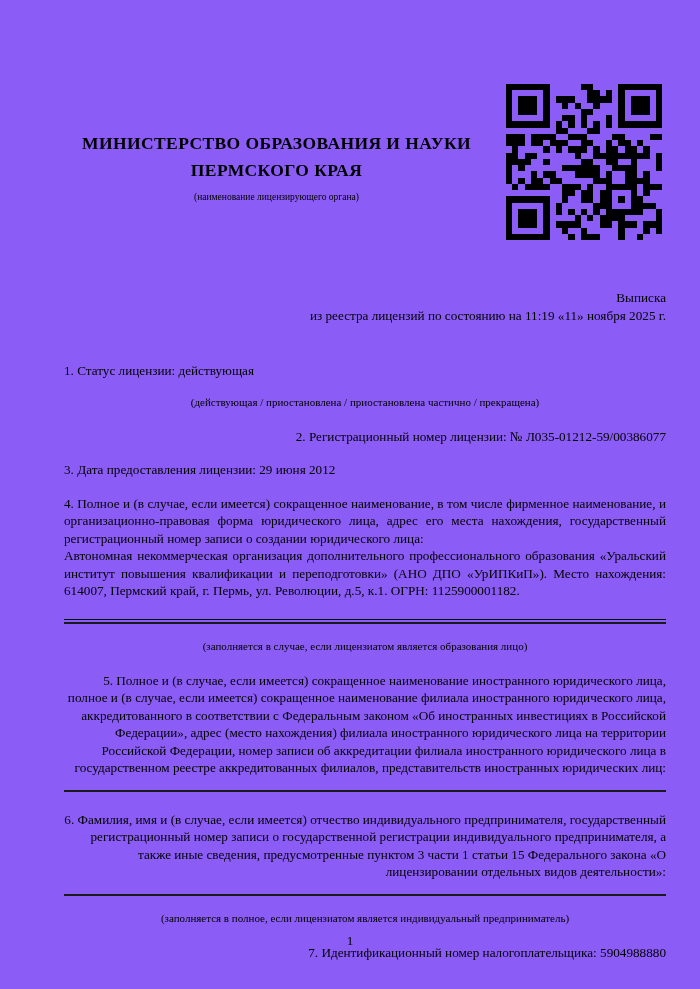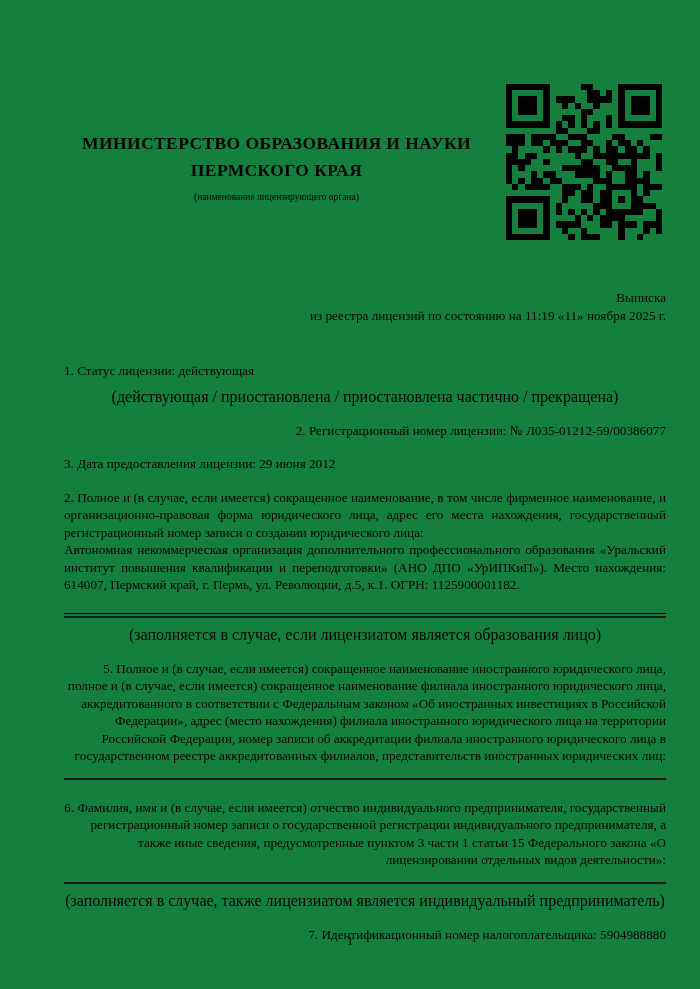--- a/index.html
+++ b/index.html
@@ -1,20 +1,20 @@
 <!DOCTYPE html>
 <html><head>
 <meta charset="utf-8">
 <style>
   html,body{margin:0;padding:0;background:#e8e8e8;}
   .page{
     position:relative;
     width:700px;height:989px;
     margin:0 auto;
-    background:#15803d;
+    background:#8b5cf6;
     color:#000;
     font-family:"Liberation Serif", serif;
     overflow:hidden;
     box-sizing:border-box;
   }
   .content{
     padding:0 34px 0 64px;
     box-sizing:border-box;
   }
   
@@ -66,24 +66,24 @@
   }
   .rule{
     border-top:2px solid #1a1a1a;
     height:0;
     margin-top:2px;
   }
   .rule.empty-line{
     margin-top:13px;
   }
   .small-caption{
-    font-size:16px;
+    font-size:11px;
     line-height:13px;
     text-align:center;
-    margin-top:10px;
+    margin-top:16px;
   }
   .page-number{
     position:absolute;
     bottom:40px;left:0;
     width:100%;
     text-align:center;
     font-size:13.2px;
   }
 </style>
 </head>
@@ -426,33 +426,33 @@
 
     <div class="items">
 
       <p class="item-text">1. Статус лицензии: действующая</p>
       <div class="small-caption">(действующая / приостановлена / приостановлена частично / прекращена)</div>
 
       <p class="item-text mt-lg">2. Регистрационный номер лицензии: № Л035-01212-59/00386077</p>
 
       <p class="item-text mt">3. Дата предоставления лицензии: 29 июня 2012</p>
 
-      <p class="item-text justify mt">2. Полное и (в случае, если имеется) сокращенное наименование, в том числе фирменное наименование, и организационно-правовая форма юридического лица, адрес его места нахождения, государственный регистрационный номер записи о создании юридического лица:</p>
+      <p class="item-text justify mt">4. Полное и (в случае, если имеется) сокращенное наименование, в том числе фирменное наименование, и организационно-правовая форма юридического лица, адрес его места нахождения, государственный регистрационный номер записи о создании юридического лица:</p>
       <div class="value-wrap">
         <p class="item-text justify">Автономная некоммерческая организация дополнительного профессионального образования «Уральский институт повышения квалификации и переподготовки» (АНО ДПО «УрИПКиП»). Место нахождения: 614007, Пермский край, г. Пермь, ул. Революции, д.5, к.1. ОГРН: 1125900001182.</p>
       </div>
       <div class="rule"></div>
       <div class="small-caption">(заполняется в случае, если лицензиатом является образования лицо)</div>
 
       <p class="item-text justify mt-lg">5. Полное и (в случае, если имеется) сокращенное наименование иностранного юридического лица, полное и (в случае, если имеется) сокращенное наименование филиала иностранного юридического лица, аккредитованного в соответствии с Федеральным законом «Об иностранных инвестициях в Российской Федерации», адрес (место нахождения) филиала иностранного юридического лица на территории Российской Федерации, номер записи об аккредитации филиала иностранного юридического лица в государственном реестре аккредитованных филиалов, представительств иностранных юридических лиц:</p>
       <div class="rule empty-line"></div>
 
       <p class="item-text justify mt-lg">6. Фамилия, имя и (в случае, если имеется) отчество индивидуального предпринимателя, государственный регистрационный номер записи о государственной регистрации индивидуального предпринимателя, а также иные сведения, предусмотренные пунктом 3 части 1 статьи 15 Федерального закона «О лицензировании отдельных видов деятельности»:</p>
       <div class="rule empty-line"></div>
-      <div class="small-caption">(заполняется в случае, также лицензиатом является индивидуальный предприниматель)</div>
+      <div class="small-caption">(заполняется в полное, если лицензиатом является индивидуальный предприниматель)</div>
 
       <p class="item-text mt-lg">7. Идентификационный номер налогоплательщика: 5904988880</p>
 
     </div>
   </div>
 
   <div class="page-number">1</div>
 </div>
 
 </body></html>

